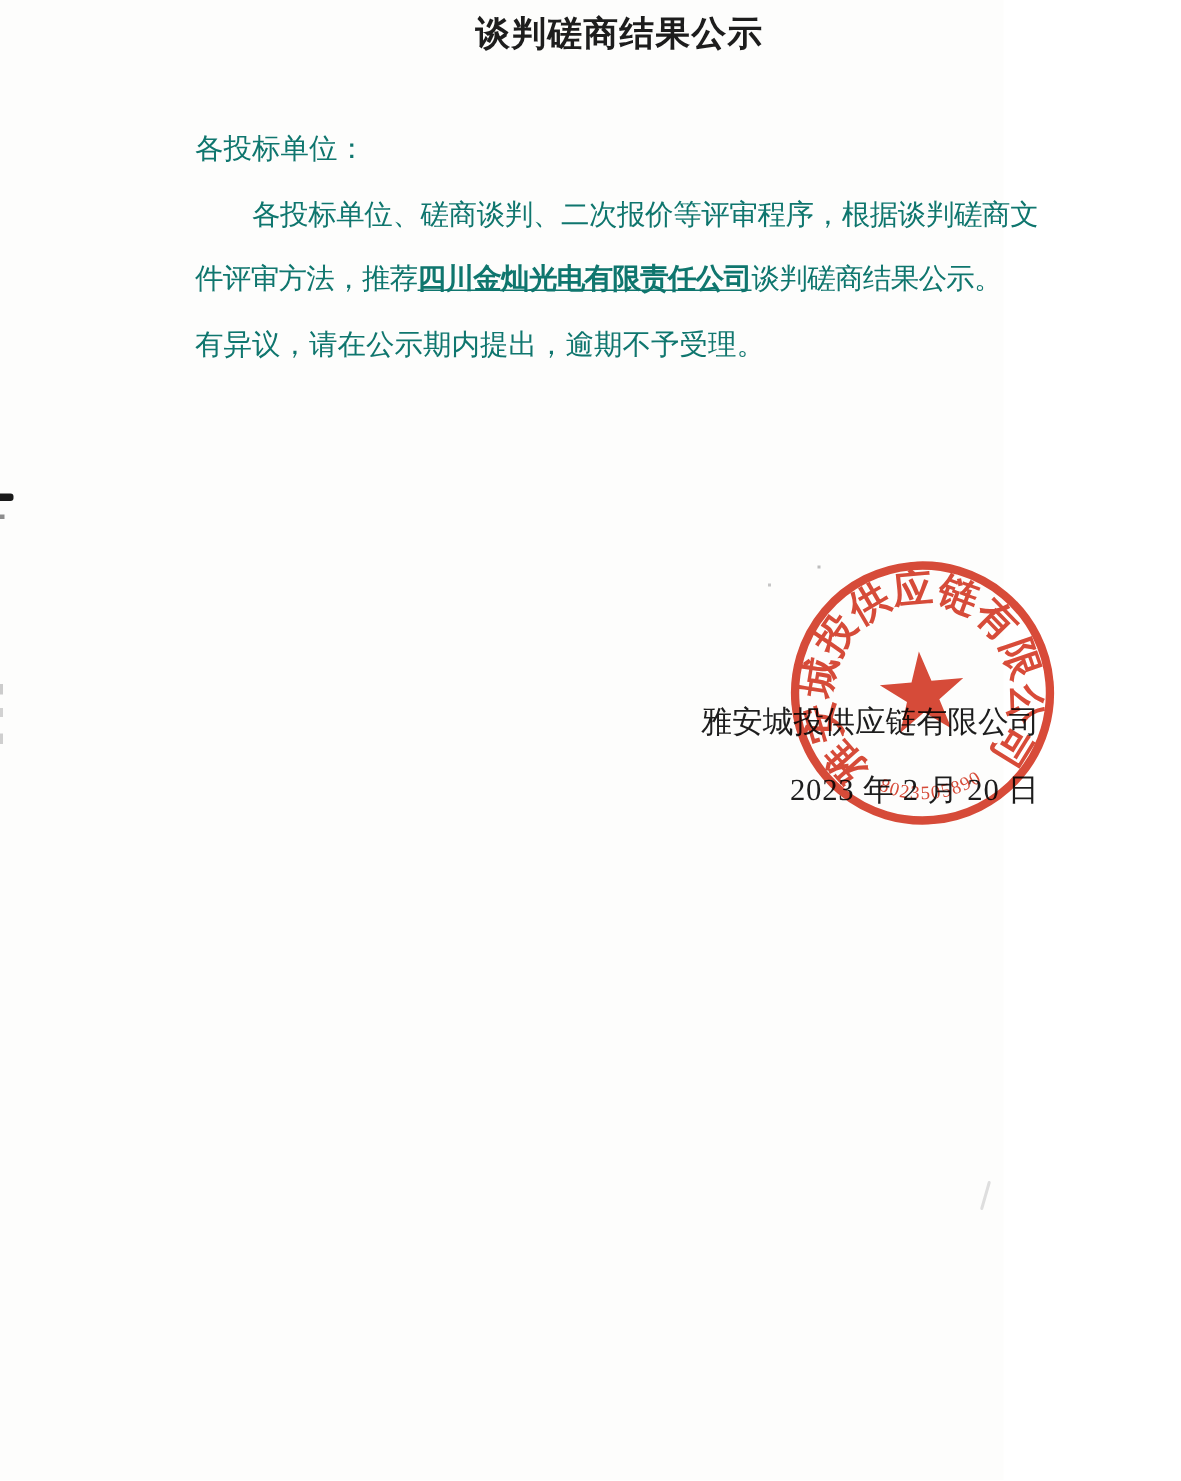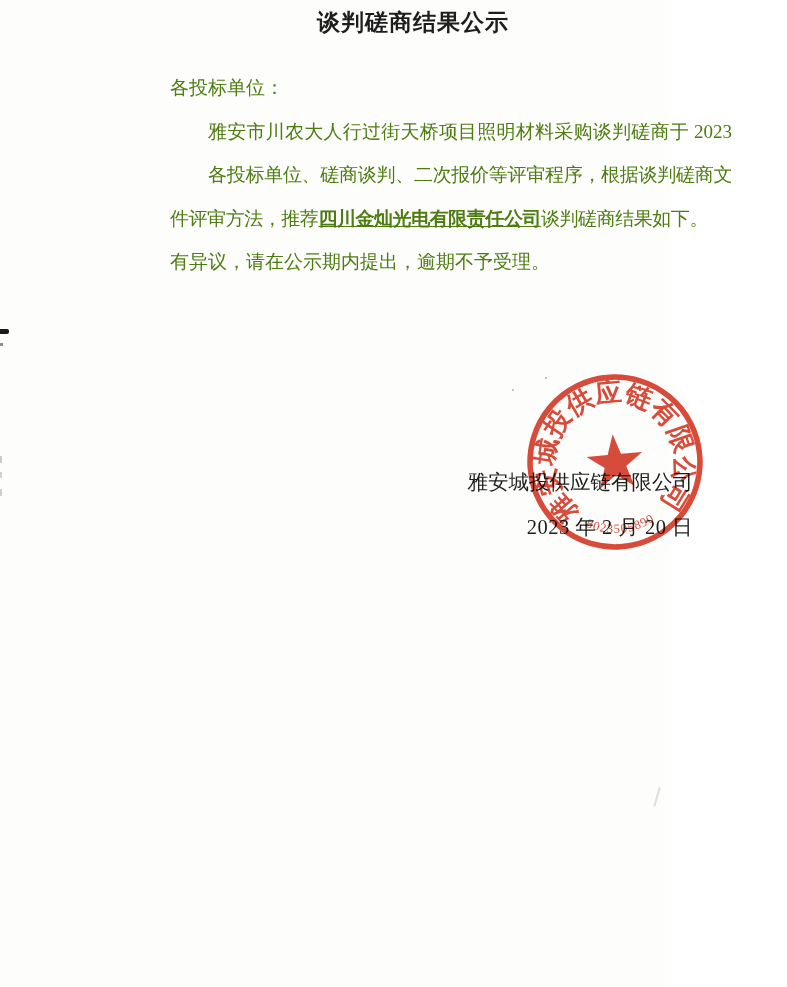--- a/index.html
+++ b/index.html
@@ -24,27 +24,26 @@
     width: 566px;
     text-align: center;
     font-size: 23px;
     font-weight: bold;
     letter-spacing: 1px;
     line-height: 34px;
   }
   
   .doc-body {
     position: absolute;
-    top: 66px;
+    top: 78px;
     left: 130px;
     width: 562px;
     font-size: 19px;
     line-height: 43.5px;
-    color: #4d7c0f;
-    margin-left: 40px;
+    color: #0f766e;
   }
   .line { text-align: left; }
   .line.first {
     text-indent: 38px;
     text-align: justify;
     text-align-last: justify;
   }
   .line.tight { letter-spacing: -0.45px; }
   .winner { font-weight: bold; text-decoration: underline; }
   
@@ -97,23 +96,22 @@
 </style>
 </head>
 <body>
 
 <div class="page">
 
   <div class="doc-title">谈判磋商结果公示</div>
 
   <div class="doc-body">
     <div class="line">各投标单位：</div>
-    <div class="line first">雅安市川农大人行过街天桥项目照明材料采购谈判磋商于 2023</div>
     <div class="line first tight">各投标单位、磋商谈判、二次报价等评审程序，根据谈判磋商文</div>
-    <div class="line tight"><span>件评审方法，推荐</span><span class="winner">四川金灿光电有限责任公司</span><span>谈判磋商结果如下。</span></div>
+    <div class="line tight"><span>件评审方法，推荐</span><span class="winner">四川金灿光电有限责任公司</span><span>谈判磋商结果公示。</span></div>
     <div class="line">有异议，请在公示期内提出，逾期不予受理。</div>
   </div>
 
   <div class="signature">
     <div class="sig-company">雅安城投供应链有限公司</div>
     <div class="sig-date">2023 年 2 月 20 日</div>
   </div>
 
   <div class="stamp">
     <svg viewBox="0 0 174 174">

